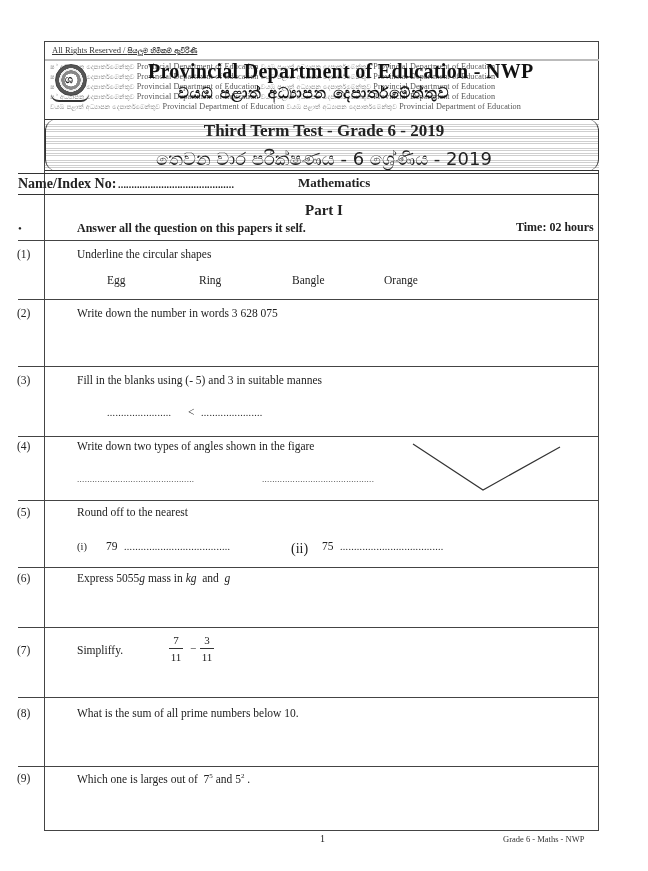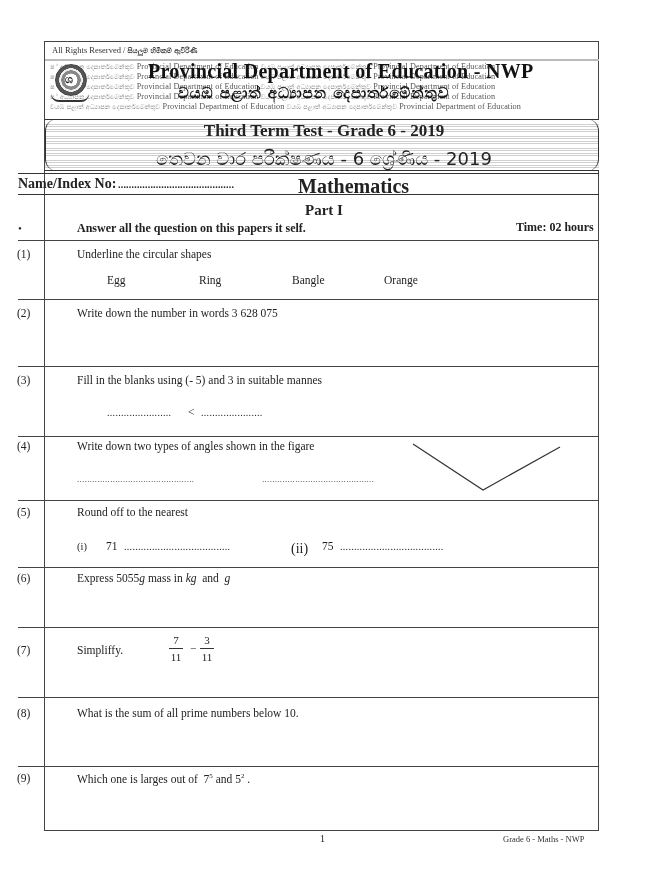--- a/index.html
+++ b/index.html
@@ -6,21 +6,21 @@
   body { width:648px; height:871px; position:relative; overflow:hidden;
          font-family:"Liberation Serif","DejaVu Serif",serif; color:#222; }
   .page { position:absolute; left:0; top:0; width:648px; height:871px; }
 
   
   .frame { position:absolute; left:44px; top:41px; width:555px; height:790px;
            border:1px solid #444; border-left-width:1px; box-sizing:border-box; }
 
   
   .rights { position:absolute; left:52px; top:45px; font-size:8.5px; color:#333;
-            font-family:"Liberation Serif",serif; }
+            font-family:"Liberation Serif",serif;text-decoration:underline; }
   .rights .si { font-weight:bold; }
   .rights-rule { position:absolute; left:45px; top:59px; width:554px; height:2px; background:#bbb; }
 
   
   .wm { position:absolute; left:50px; width:545px; font-size:8.2px; color:#555;
         white-space:nowrap; overflow:hidden; line-height:10px; letter-spacing:0.1px;}
   .wm span.sin { color:#777; font-family:"DejaVu Sans",sans-serif; font-size:6.5px; }
   .logo { position:absolute; left:55px; top:64px; width:30px; height:30px; border-radius:50%;
           background:radial-gradient(circle, #fff 0 30%, #888 31% 45%, #eee 46% 55%, #555 56% 100%);
           border:1px solid #444; }
@@ -45,21 +45,21 @@
                 font-weight:bold; color:#222; }
   .test-title-sin { position:absolute; left:0; width:648px; text-align:center; top:148px; font-size:18px;
                 color:#222; font-family:"DejaVu Sans",sans-serif; }
   .test-title span, .test-title-sin span { background:rgba(255,255,255,0.0); }
 
   
   .name-row { position:absolute; left:18px; top:173px; width:581px; height:22px;
               border-top:1px solid #333; border-bottom:1px solid #333; box-sizing:border-box; }
   .name-label { position:absolute; left:18px; top:176px; font-size:14px; font-weight:bold; }
   .name-dots { position:absolute; left:118px; top:179px; font-size:10px; font-weight:bold; letter-spacing:0.2px; }
-  .subject { position:absolute; left:298px; top:175px; font-size:20px; font-weight:bold; }
+  .subject { position:absolute; left:298px; top:175px; font-size:13px; font-weight:bold; }
   .time { position:absolute; left:516px; top:178px; font-size:12px; font-weight:bold;margin-top:42px; }
 
   .part { position:absolute; left:0; width:648px; text-align:center; top:202px; font-size:15px; font-weight:bold; }
   .bullet { position:absolute; left:18px; top:222px; font-size:11px; }
   .instr { position:absolute; left:77px; top:221px; font-size:12px; font-weight:bold; }
 
   .rule { position:absolute; left:18px; width:581px; height:1px; background:#444; }
 
   .qnum { position:absolute; left:17px; font-size:11.5px; }
   .qtxt { position:absolute; left:77px; font-size:11.5px; white-space:nowrap; }
@@ -160,21 +160,21 @@
   <div class="dots" style="left:262px;top:474px;font-size:9px;">............................................</div>
   <svg class="angle" viewBox="0 0 200 65">
     <polyline points="13,9 83,55 160,12" fill="none" stroke="#333" stroke-width="1.2"></polyline>
   </svg>
 
   <div class="rule" style="top:500px"></div>
 
   <div class="qnum" style="top:506px">(5)</div>
   <div class="qtxt" style="top:506px">Round off to the nearest</div>
   <div class="opt" style="left:77px;top:541px;font-size:10.5px;">(i)</div>
-  <div class="opt" style="left:106px;top:540px">71</div>
+  <div class="opt" style="left:106px;top:540px">79</div>
   <div class="dots" style="left:124px;top:541px">......................................</div>
   <div class="opt" style="left:291px;top:541px;font-size:14px;">(ii)</div>
   <div class="opt" style="left:322px;top:540px">75</div>
   <div class="dots" style="left:340px;top:541px">.....................................</div>
 
   <div class="rule" style="top:567px"></div>
 
   <div class="qnum" style="top:572px">(6)</div>
   <div class="qtxt" style="top:572px">
     <span>Express 5055</span><i>g</i><span style="white-space:pre"> mass in </span><i>kg</i><span style="white-space:pre">  and  </span><i>g</i>

